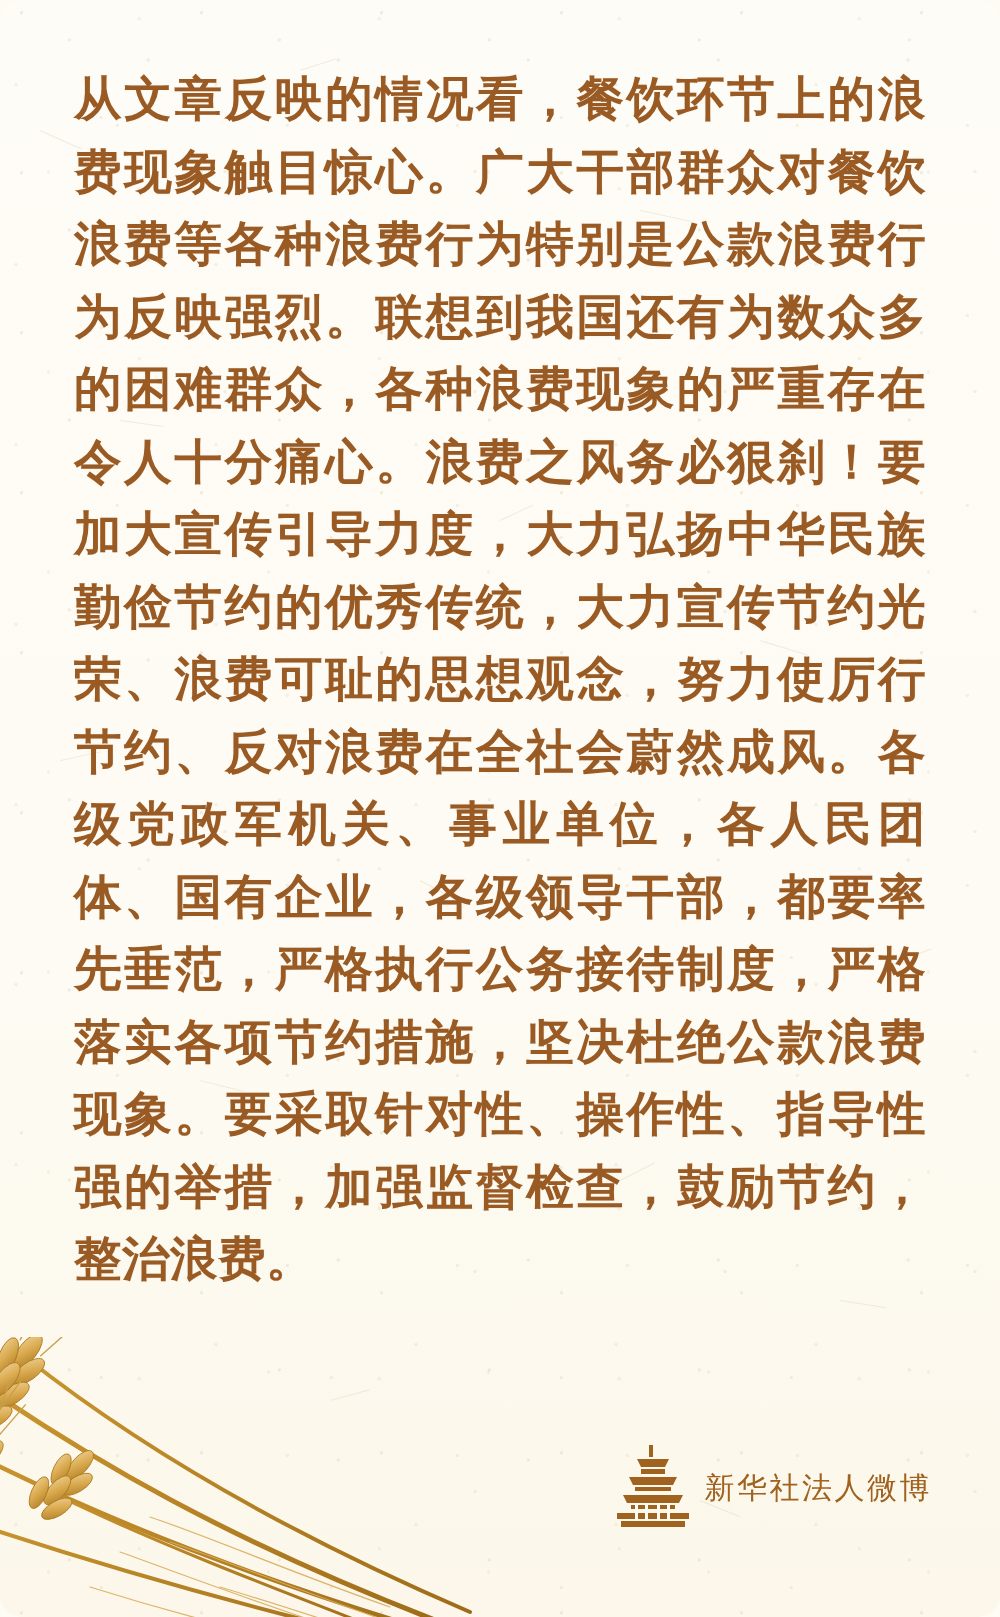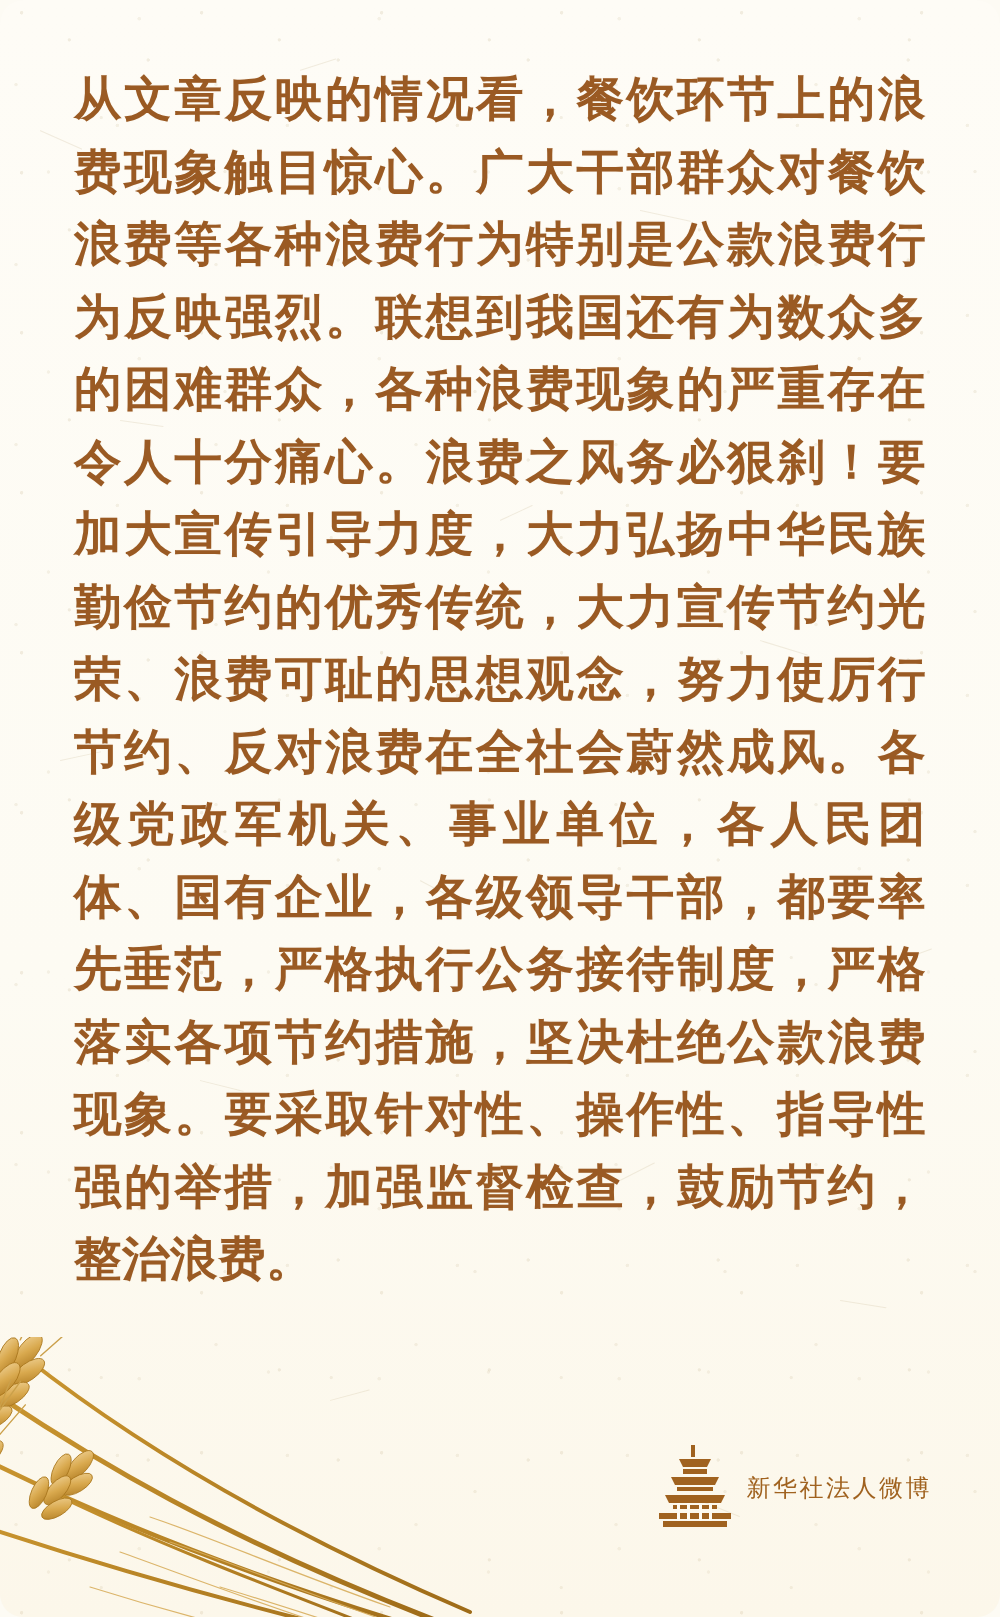--- a/index.html
+++ b/index.html
@@ -105,21 +105,21 @@
   .logo-main {
     color: #a0621f;
     font-size: 45px;
     font-weight: 700;
     letter-spacing: 1px;
     font-family: "DejaVu Sans", "Liberation Sans", sans-serif;
   }
   .logo-sub {
     margin-top: 2px;
     color: #a0621f;
-    font-size: 24px;
+    font-size: 30px;
     letter-spacing: 2.5px;
     font-family: "DejaVu Sans", "Liberation Sans", sans-serif;
   }
 </style>
 </head>
 <body>
 
 <div class="poster">
 
   <div class="fibres">

